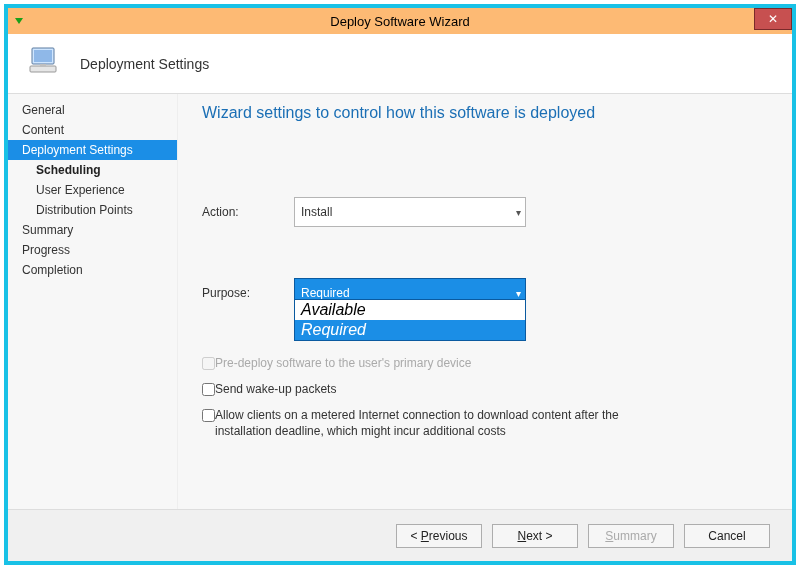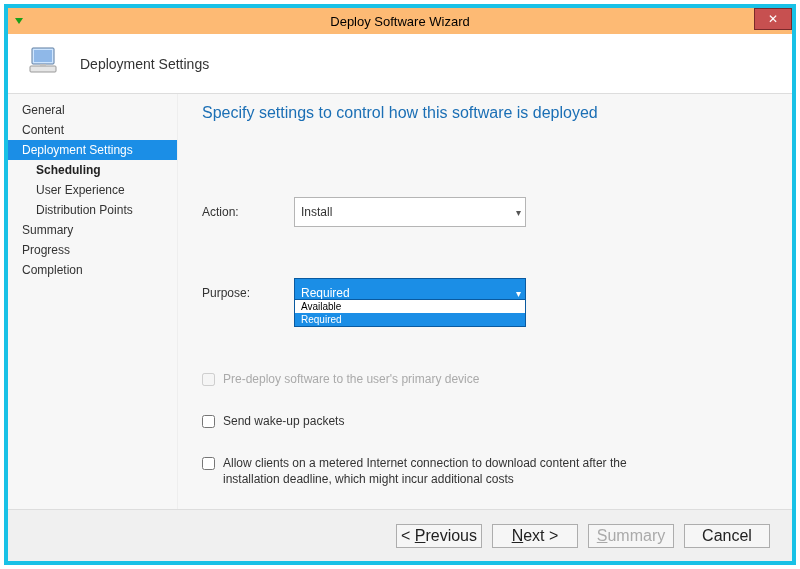--- a/index.html
+++ b/index.html
@@ -34,31 +34,31 @@
 
   .form-row { display: flex; align-items: center; margin-bottom: 10px; margin-top: 41px; }
   .form-row .lbl { width: 92px; }
 
   .combo { position: relative; width: 232px; height: 22px; background: #fff; border: 1px solid #b5b5b5; display: flex; align-items: center; padding: 14px 6px; font-size: 12px; }
   .combo .arrow { position: absolute; right: 4px; top: 50%; transform: translateY(-50%); font-size: 10px; color: #555; pointer-events: none; }
   .combo.highlight { background: #1b8ee6; color: #fff; border: 1px solid #0a5aa0; }
   .combo.highlight .txt { background: #1b8ee6; color: #fff; }
 
   .dropdown-list { position: absolute; left: 0; top: 21px; width: 232px; border: 1px solid #0a5aa0; background: #fff; z-index: 10; }
-  .dropdown-list .opt { padding: 1px 6px; font-size: 10px; color: #000; }
+  .dropdown-list .opt { padding: 1px 6px; font-size: 16px; color: #000; font-style: italic; }
   .dropdown-list .opt.sel { background: #1b8ee6; color: #fff; }
 
-  .chk-row { display: flex; align-items: flex-start; gap: 8px; margin-top: 28px; }
+  .chk-row { display: flex; align-items: flex-start; margin-top: 12px; }
   .chk-row input[type=checkbox] { margin-top: 1px; width: 13px; height: 13px; }
   .chk-row.disabled { color: #aaa; }
   .chk-row .multi { line-height: 1.3; }
 
   
   .footer { height: 52px; background: #f0f0f0; border-top: 1px solid #ddd; display: flex; align-items: center; justify-content: flex-end; gap: 10px; padding-right: 22px; }
-  .footer button { width: 86px; height: 24px; font-size: 16px; background: #f6f6f6; border: 1px solid #adadad; color: #222; }
+  .footer button { width: 86px; height: 24px; font-size: 12px; background: #f6f6f6; border: 1px solid #adadad; color: #222; }
   .footer button.disabled { color: #aaa; }
   .footer button .ul { text-decoration: underline; }
 
   
   .monitor-svg { width: 40px; height: 36px; }
 </style>
 </head>
 <body>
 
 <div class="outer-border">
@@ -96,21 +96,21 @@
       <div class="nav-item active"><span>Deployment Settings</span></div>
       <div class="nav-item sub bold"><span>Scheduling</span></div>
       <div class="nav-item sub"><span>User Experience</span></div>
       <div class="nav-item sub"><span>Distribution Points</span></div>
       <div class="nav-item"><span>Summary</span></div>
       <div class="nav-item"><span>Progress</span></div>
       <div class="nav-item"><span>Completion</span></div>
     </div>
 
     <div class="main">
-      <h2>Specify settings to control how this software is deployed</h2>
+      <h2>Wizard settings to control how this software is deployed</h2>
 
       <div class="form-row">
         <div class="lbl">Action:</div>
         <div class="combo">
           <span class="txt">Install</span>
           <span class="arrow">▾</span>
         </div>
       </div>
 
       <div class="form-row" style="position:relative;">

